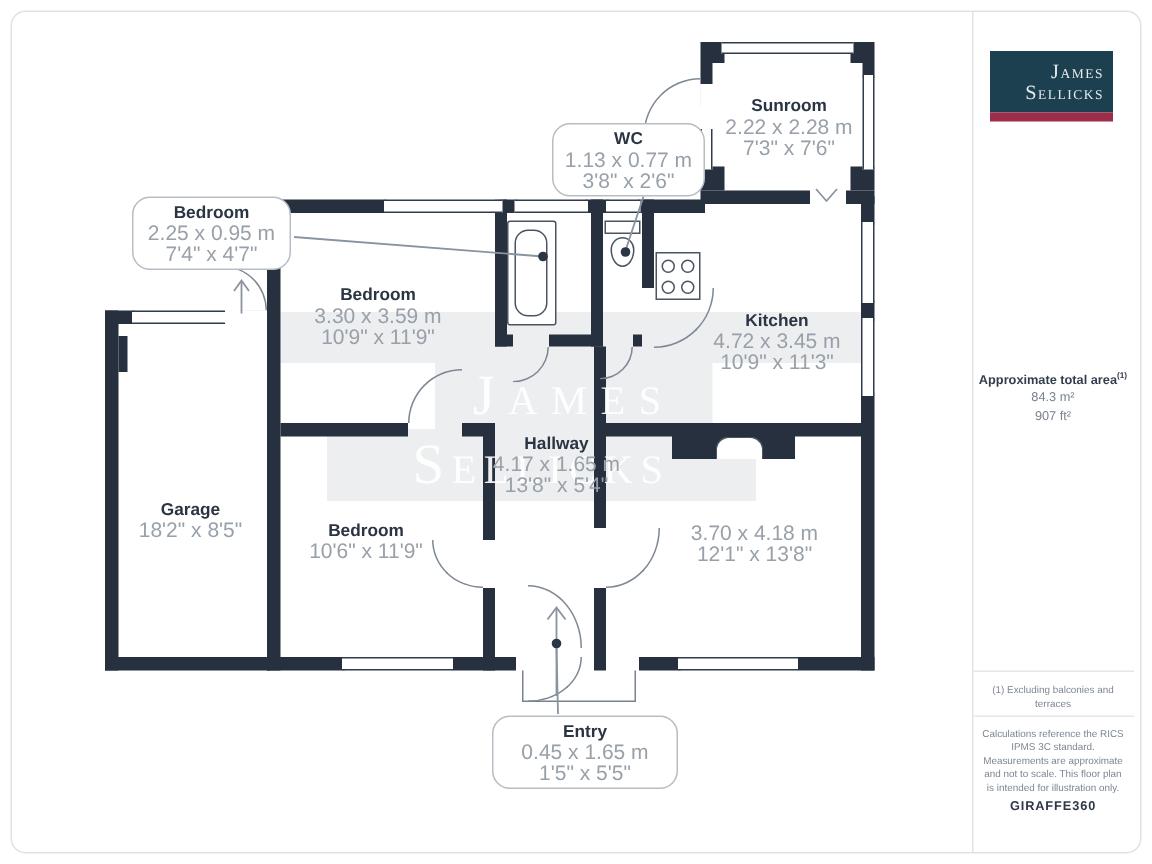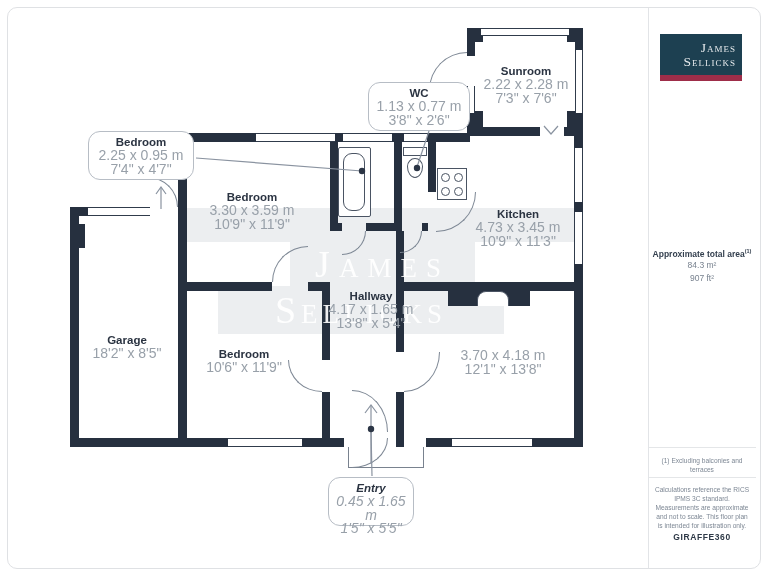--- a/index.html
+++ b/index.html
@@ -167,21 +167,21 @@
   </g>
 </svg>
 
 <div class="rlab" style="left:252px;top:190px;">
   <div class="rl-name">Bedroom</div>
   <div class="rl-dim">3.30 x 3.59 m</div>
   <div class="rl-dim">10'9" x 11'9"</div>
 </div>
 <div class="rlab" style="left:518px;top:193px;margin-top:14px;">
   <div class="rl-name">Kitchen</div>
-  <div class="rl-dim">4.73 x 3.45 m</div>
+  <div class="rl-dim">4.72 x 3.45 m</div>
   <div class="rl-dim">10'9" x 11'3"</div>
 </div>
 <div class="rlab" style="left:526px;top:64px;">
   <div class="rl-name">Sunroom</div>
   <div class="rl-dim">2.22 x 2.28 m</div>
   <div class="rl-dim">7'3" x 7'6"</div>
 </div>
 <div class="rlab" style="left:127px;top:333px;">
   <div class="rl-name">Garage</div>
   <div class="rl-dim">18'2" x 8'5"</div>
@@ -203,21 +203,21 @@
 <div class="callout" style="left:88px;top:131px;width:106px;height:49px;">
   <div class="rl-name">Bedroom</div>
   <div class="rl-dim">2.25 x 0.95 m</div>
   <div class="rl-dim">7'4" x 4'7"</div>
 </div>
 <div class="callout" style="left:368px;top:82px;width:102px;height:49px;">
   <div class="rl-name">WC</div>
   <div class="rl-dim">1.13 x 0.77 m</div>
   <div class="rl-dim">3'8" x 2'6"</div>
 </div>
-<div class="callout" style="left:328px;top:477px;width:86px;height:49px;font-style:italic;">
+<div class="callout" style="left:328px;top:477px;width:124px;height:49px;">
   <div class="rl-name">Entry</div>
   <div class="rl-dim">0.45 x 1.65 m</div>
   <div class="rl-dim">1'5" x 5'5"</div>
 </div>
 
 <div class="vdiv" style="left:648px;top:8px;width:1px;height:560px;"></div>
 <div class="logo-box">
   <span class="ll">James</span>
   <span class="ll">Sellicks</span>
 </div>

